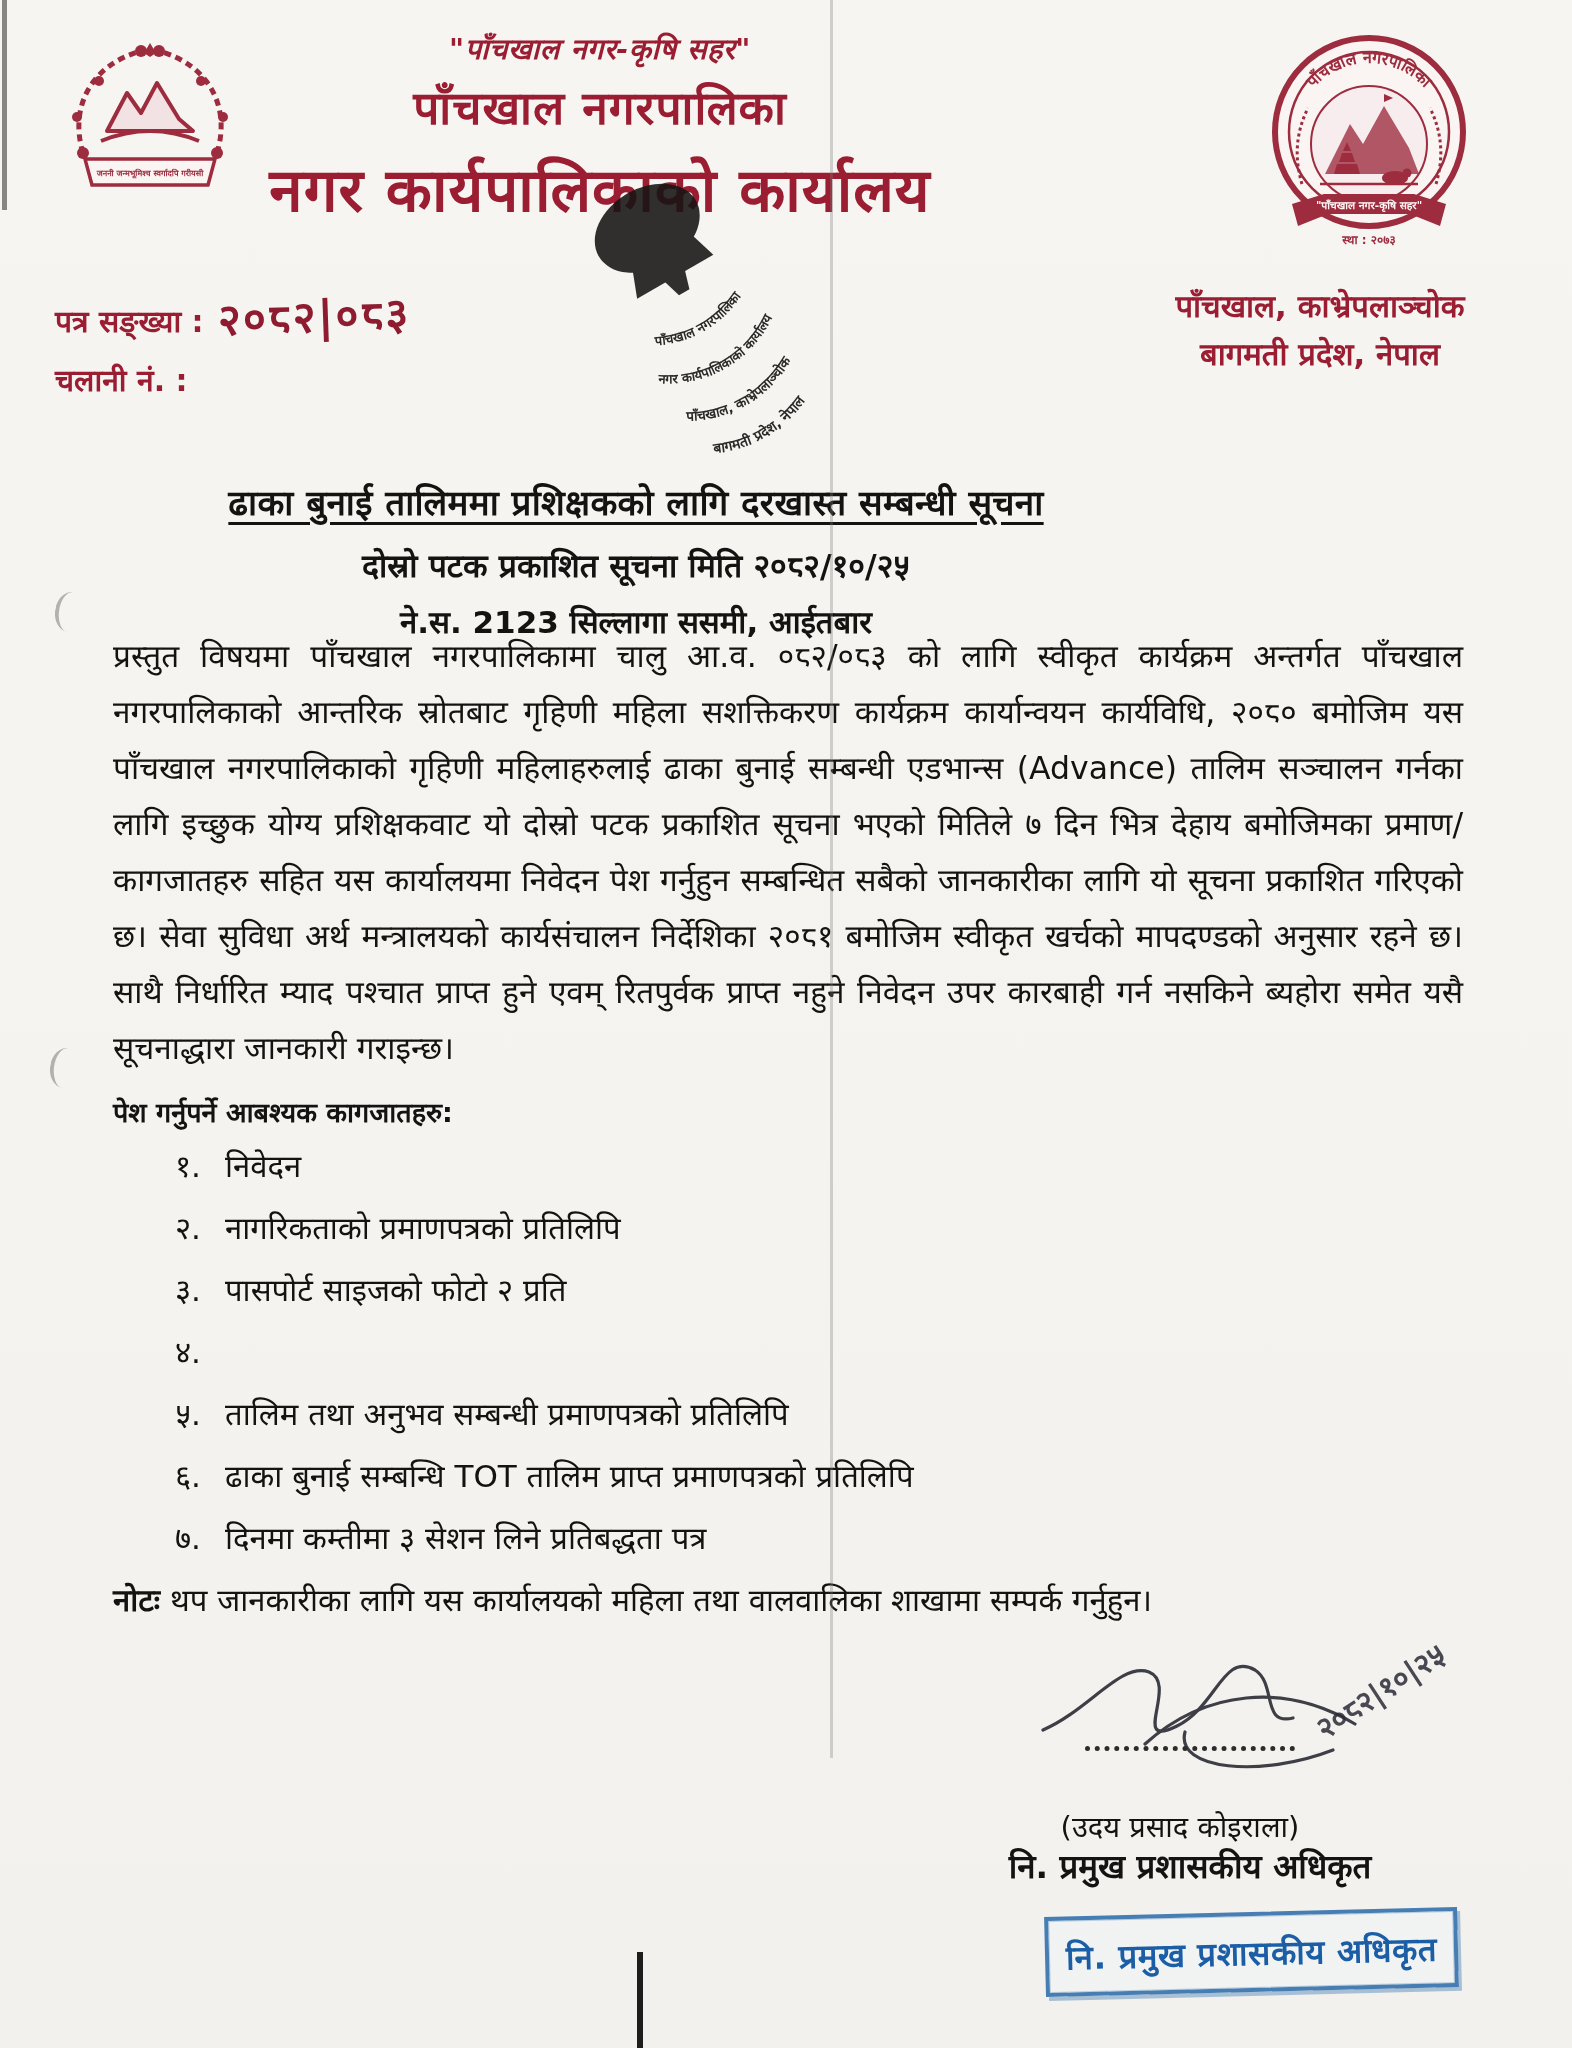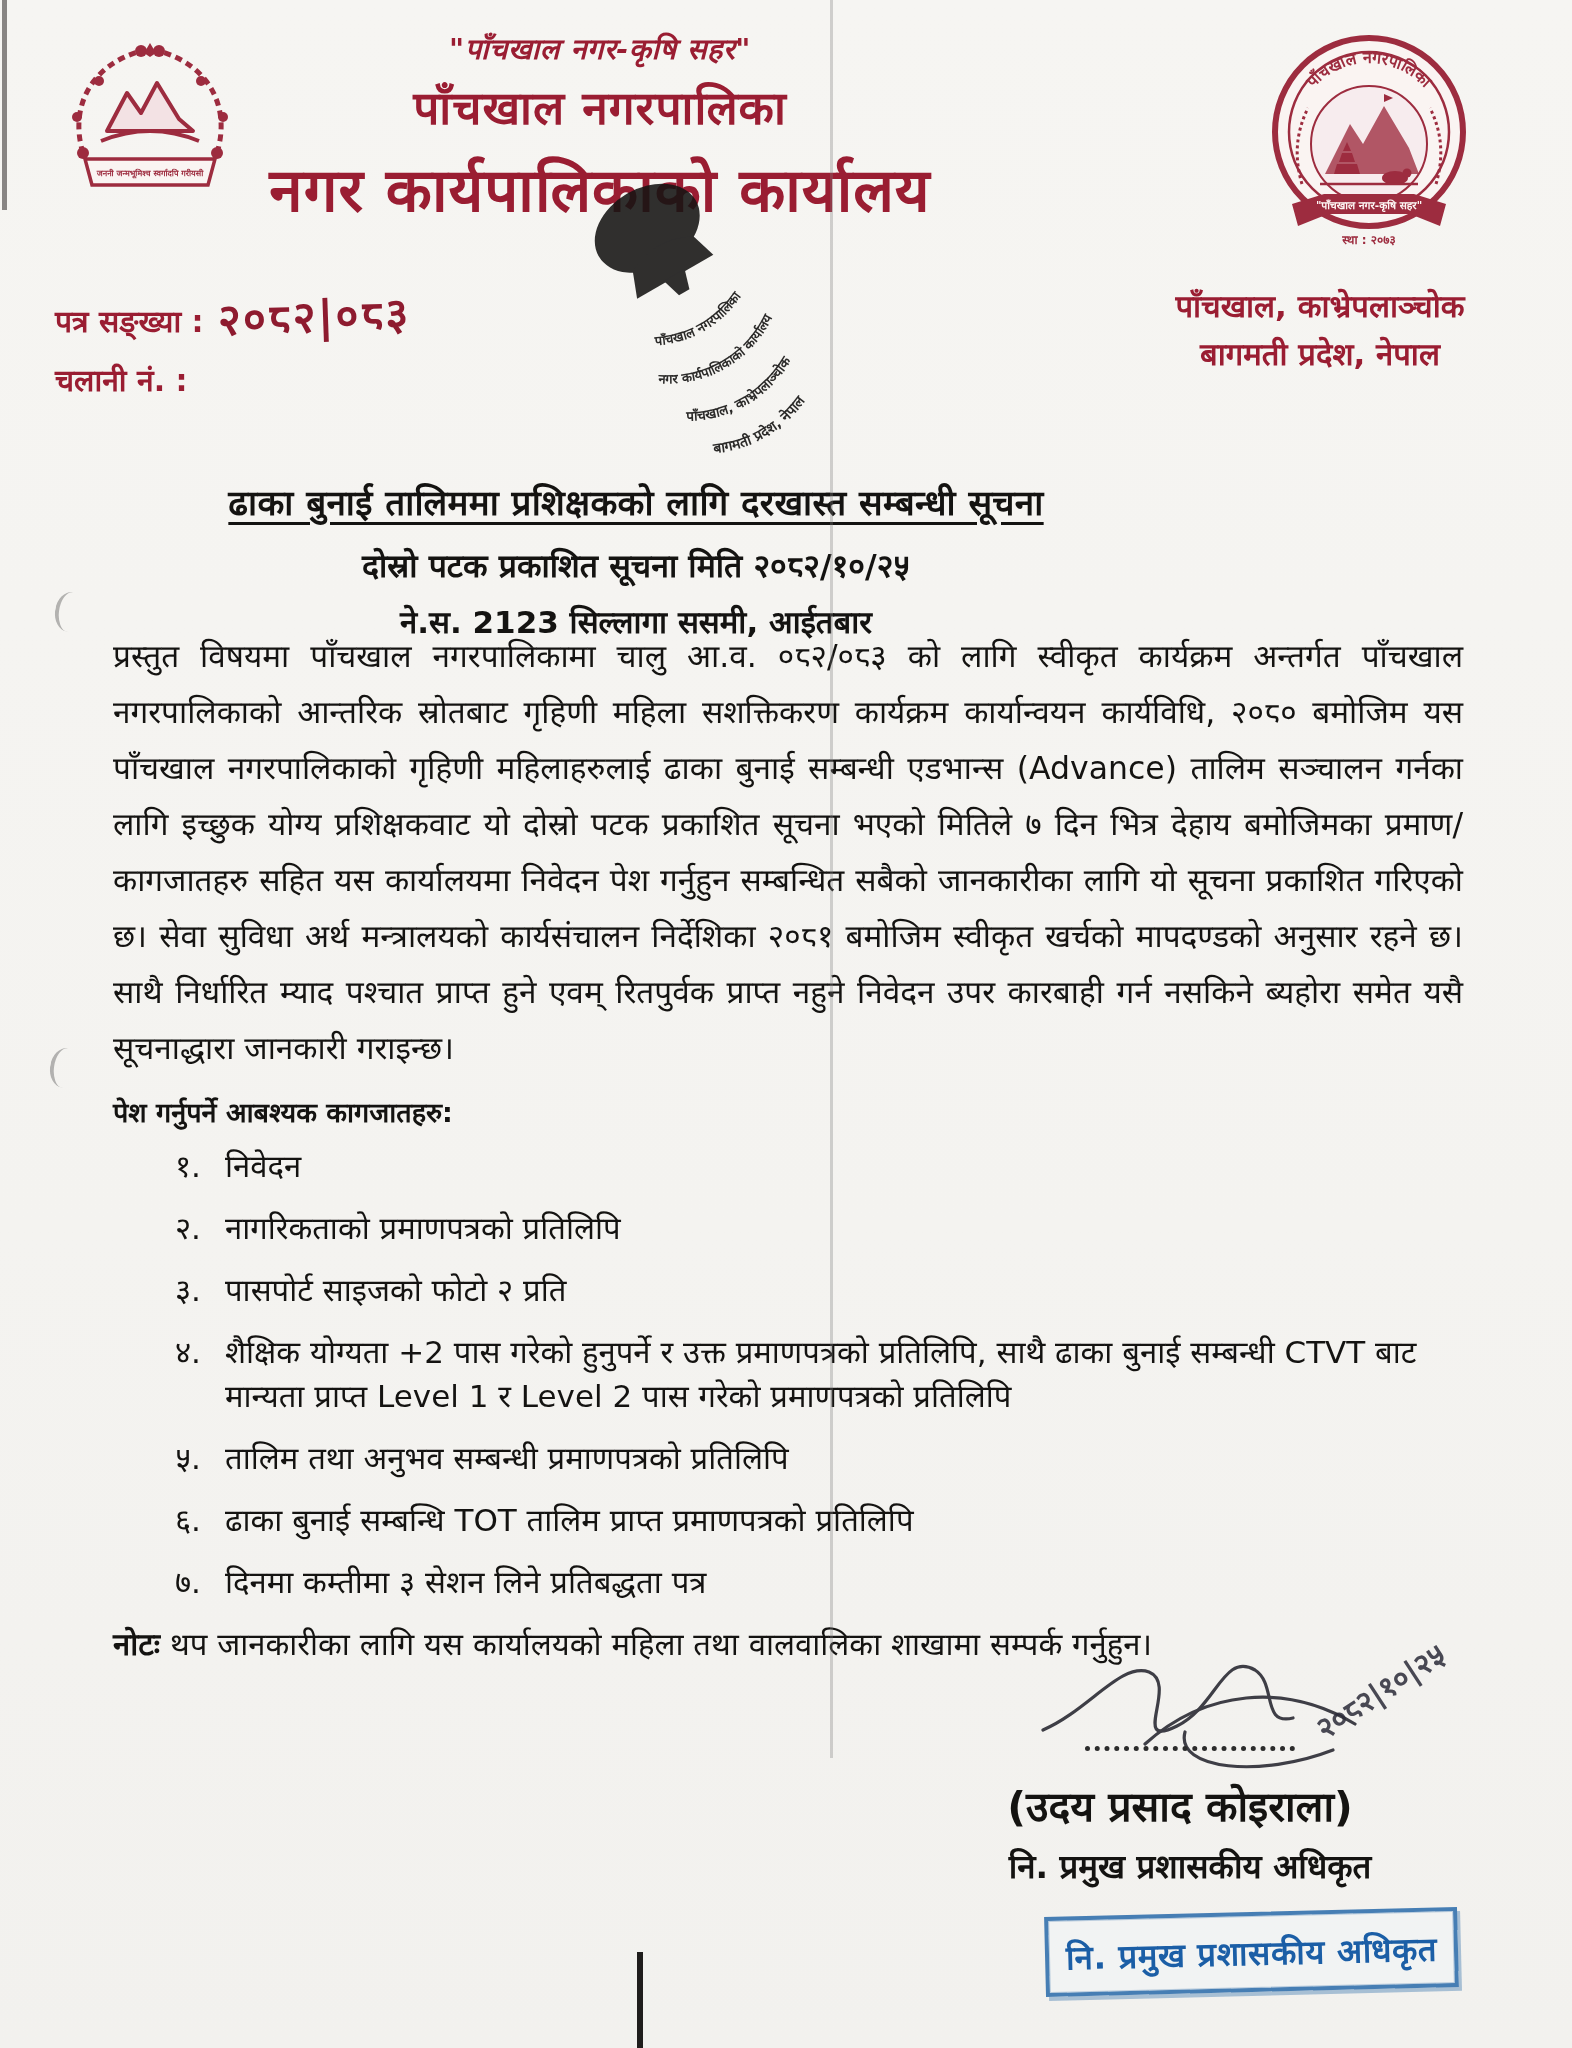--- a/index.html
+++ b/index.html
@@ -49,21 +49,21 @@
   .req{display:flex;gap:16px;font-size:31px;font-weight:500;line-height:1.42;
     padding-left:62px;margin-bottom:18px;}
   .req-num{flex:0 0 34px;}
   .req-text{flex:1;max-width:1210px;}
   .note-line{font-size:31px;margin-top:6px;font-weight:500;}
   .note-label{font-weight:700;}
   
   .sig-zone{position:absolute;left:940px;top:1628px;width:560px;text-align:center;color:#141311;}
   .sig-svg{position:absolute;left:85px;top:0;width:470px;height:170px;}
   .sig-dots{position:absolute;left:145px;top:118px;width:210px;border-bottom:5px dotted #2c2c2c;}
-  .sig-name{position:absolute;left:0;top:149px;width:480px;font-size:41px;font-weight:700;}
+  .sig-name{position:absolute;left:0;top:178px;width:480px;font-size:29px;font-weight:400;}
   .sig-role{position:absolute;left:0;top:215px;width:500px;font-size:33px;font-weight:600;}
   .stamp-blue{position:absolute;left:1045px;top:1912px;width:405px;height:72px;
     border:4px solid rgba(28,96,164,.8);box-shadow:3px 4px 0 rgba(28,96,164,.35), inset 0 0 0 1px rgba(28,96,164,.25);
     transform:rotate(-1.4deg);display:flex;align-items:center;justify-content:center;
     color:#1b5ea6;font-size:33px;font-weight:700;letter-spacing:.5px;background:rgba(240,246,252,.35);}
   svg text{font-family:"DejaVu Sans",sans-serif;}
 </style>
 </head>
 <body>
 
@@ -192,21 +192,20 @@
       <div class="req">
         <span class="req-num">२.</span>
         <span class="req-text">नागरिकताको प्रमाणपत्रको प्रतिलिपि</span>
       </div>
       <div class="req">
         <span class="req-num">३.</span>
         <span class="req-text">पासपोर्ट साइजको फोटो २ प्रति</span>
       </div>
       <div class="req">
         <span class="req-num">४.</span>
-        <span class="req-text">शैक्षिक योग्यता +2 पास गरेको हुनुपर्ने र उक्त प्रमाणपत्रको प्रतिलिपि, साथै ढाका बुनाई सम्बन्धी CTVT बाट मान्यता प्राप्त Level 1 र Level 2 पास गरेको प्रमाणपत्रको प्रतिलिपि</span>
       </div>
       <div class="req">
         <span class="req-num">५.</span>
         <span class="req-text">तालिम तथा अनुभव सम्बन्धी प्रमाणपत्रको प्रतिलिपि</span>
       </div>
       <div class="req">
         <span class="req-num">६.</span>
         <span class="req-text">ढाका बुनाई सम्बन्धि TOT तालिम प्राप्त प्रमाणपत्रको प्रतिलिपि</span>
       </div>
       <div class="req">

